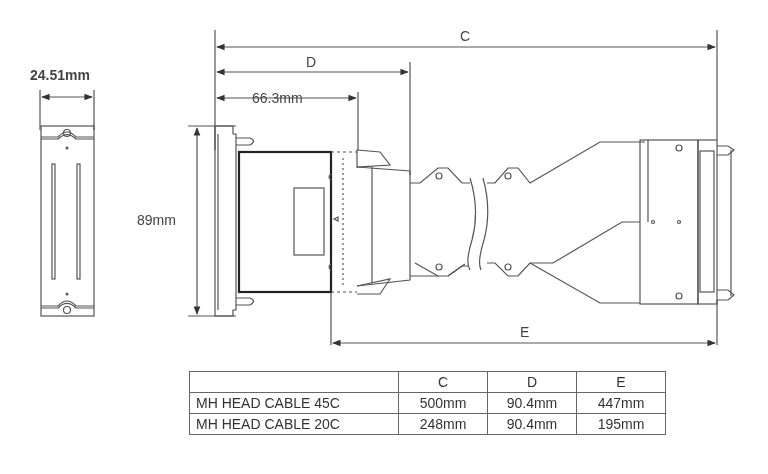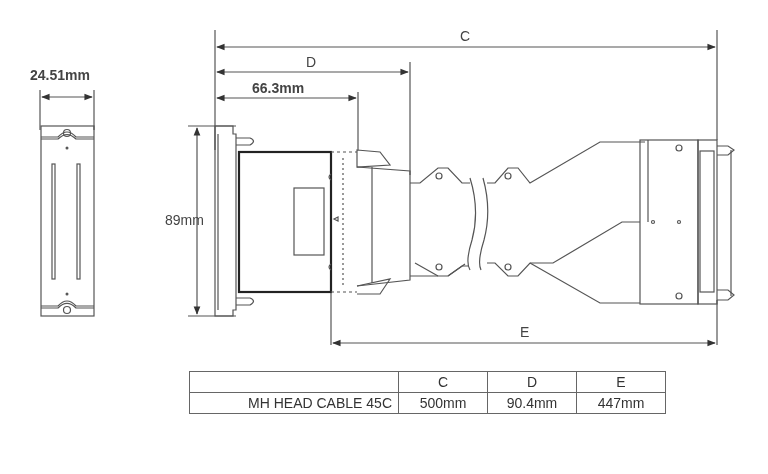--- a/index.html
+++ b/index.html
@@ -1,21 +1,21 @@
 <!DOCTYPE html>
 <html><head>
 <meta charset="utf-8">
 <style>
   html, body { margin:0; padding:0; background:#ffffff; }
   body { width:768px; height:474px; position:relative; overflow:hidden; font-family:"Liberation Sans", sans-serif; color:#333; }
   svg.drawing { position:absolute; left:0; top:0; }
   .dim-label { position:absolute; font-size:14px; color:#444; white-space:nowrap; font-family:"Liberation Sans", sans-serif; }
   table.spec { position:absolute; left:189px; top:371px; border-collapse:collapse; font-size:14px; color:#333; }
   table.spec td, table.spec th { border:1px solid #666; padding:0 6px; height:20px; font-weight:normal; text-align:center; white-space:nowrap; }
-  table.spec td.name { text-align:right; padding-left:6px; }
+  table.spec td.name { text-align:left; padding-left:6px; }
   table.spec th.blank { width:196px; }
   table.spec th.c, table.spec td.c { width:76px; }
   table.spec th.d, table.spec td.d { width:76px; }
   table.spec th.e, table.spec td.e { width:76px; }
 </style>
 </head>
 <body>
 
 <svg class="drawing" width="768" height="474" viewBox="0 0 768 474" xmlns="http://www.w3.org/2000/svg">
   <defs>
@@ -104,34 +104,40 @@
     <circle cx="679" cy="296" r="3"></circle>
     <rect x="698" y="140" width="19" height="164"></rect>
     <rect x="700" y="151" width="14" height="141"></rect>
     <line x1="731" y1="150" x2="731" y2="296"></line>
     <path d="M717,146 L728,146 L734,150 L728,155 L717,155"></path>
     <path d="M717,290 L728,290 L734,295 L728,300 L717,300"></path>
   </g>
 </svg>
 
 <div class="dim-label" style="left:30px;top:67px;font-weight:bold;">24.51mm</div>
-<div class="dim-label" style="left:137px;top:212px;margin-left:28px;">89mm</div>
+<div class="dim-label" style="left:137px;top:212px;">89mm</div>
 <div class="dim-label" style="left:460px;top:28px;">C</div>
 <div class="dim-label" style="left:306px;top:54px;">D</div>
-<div class="dim-label" style="left:252px;top:80px;font-weight:bold;">66.3mm</div>
+<div class="dim-label" style="left:252px;top:90px;">66.3mm</div>
 <div class="dim-label" style="left:520px;top:324px;">E</div>
 
 <table class="spec">
   <tbody>
       <tr>
     <th class="blank"></th>
     <th class="c">C</th>
     <th class="d">D</th>
     <th class="e">E</th>
   </tr>
   <tr>
     <td class="name">MH HEAD CABLE 45C</td>
     <td class="c">500mm</td>
     <td class="d">90.4mm</td>
     <td class="e">447mm</td>
   </tr>
+  <tr>
+    <td class="name">MH HEAD CABLE 20C</td>
+    <td class="c">248mm</td>
+    <td class="d">90.4mm</td>
+    <td class="e">195mm</td>
+  </tr>
 </tbody>
   </table>
 
 </body></html>

